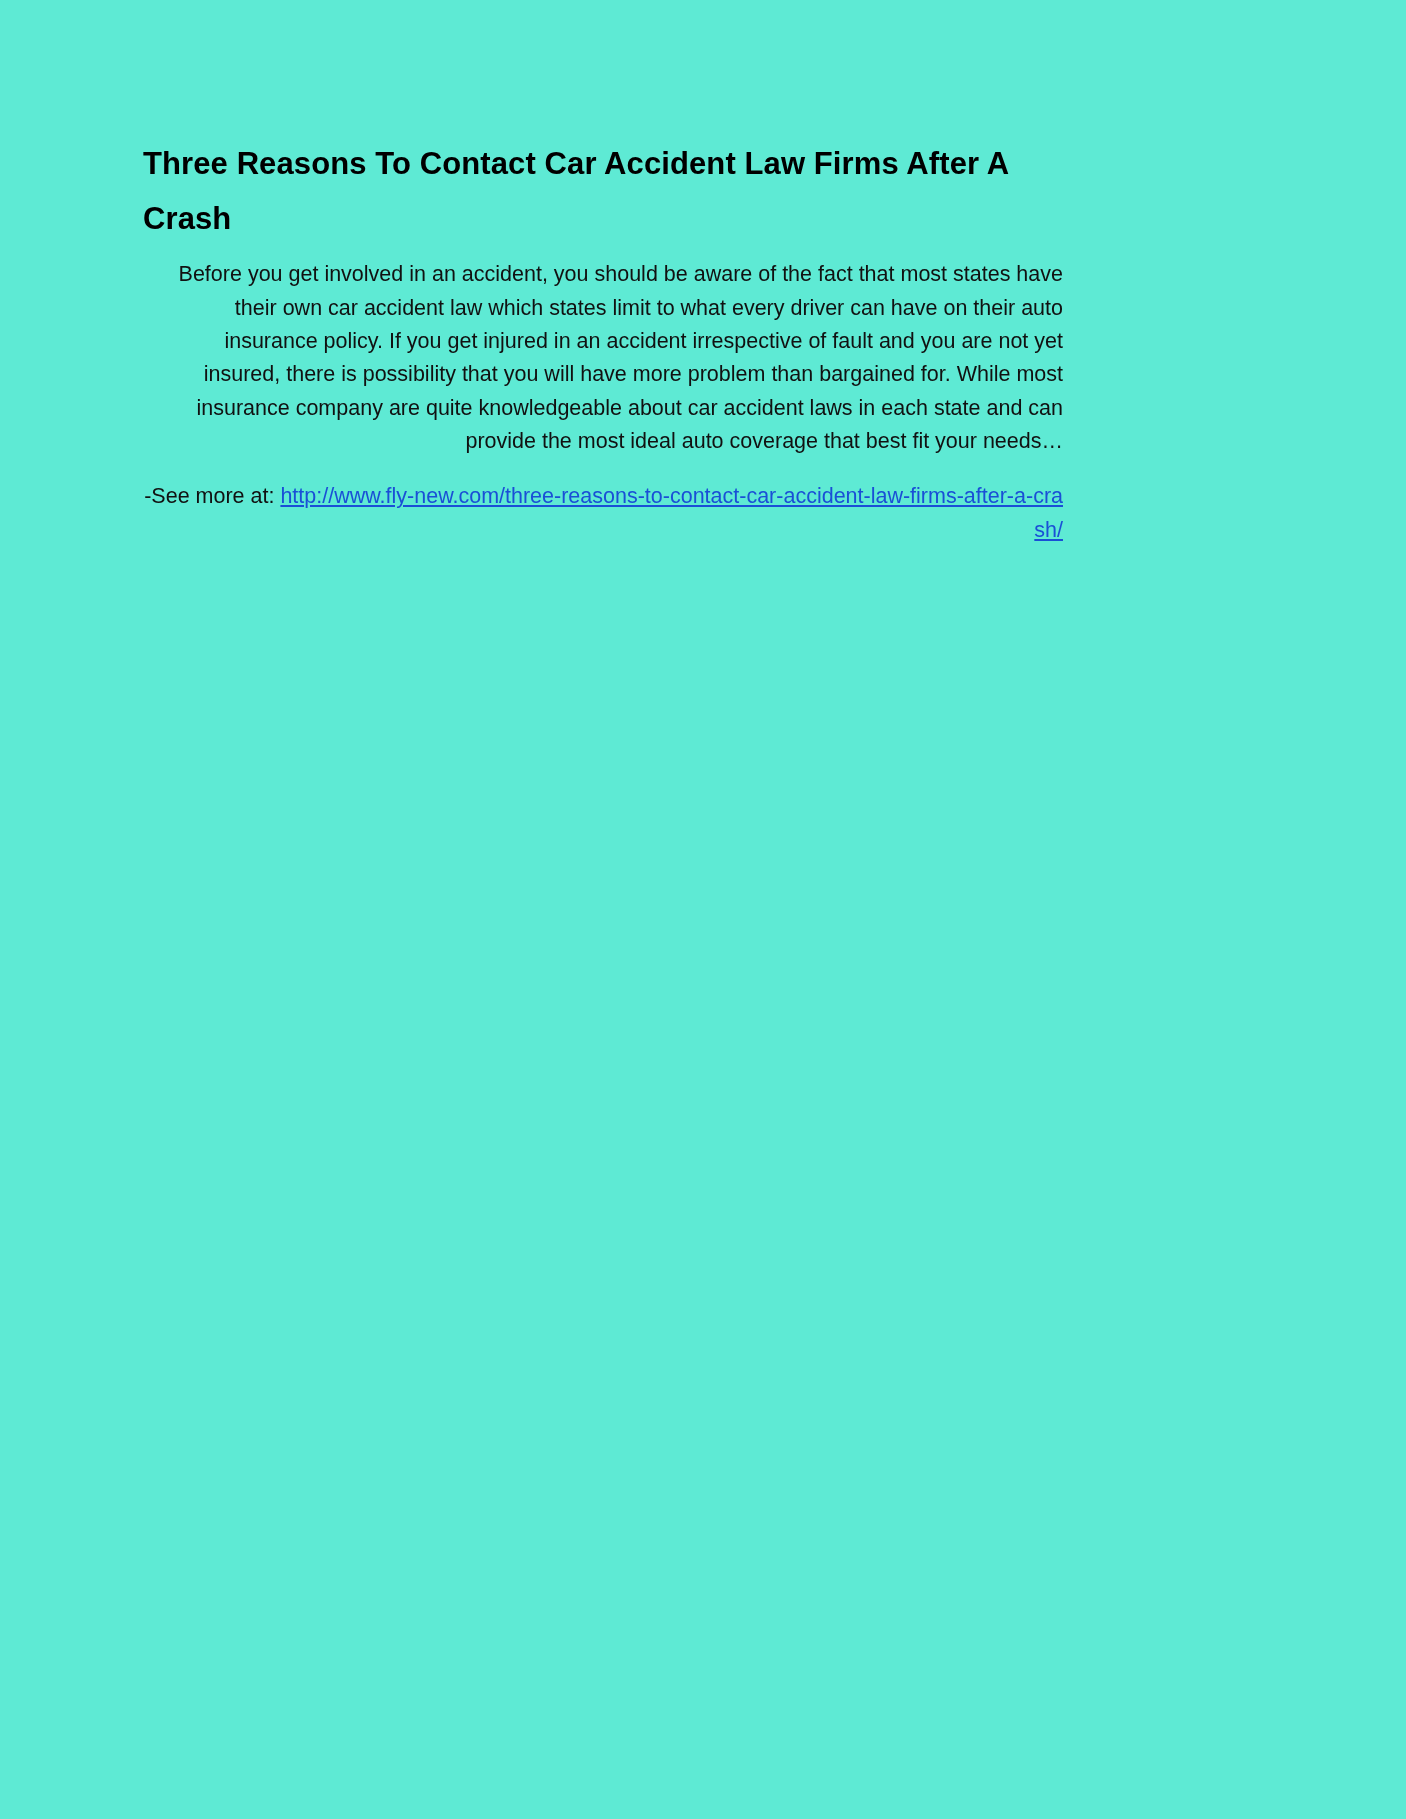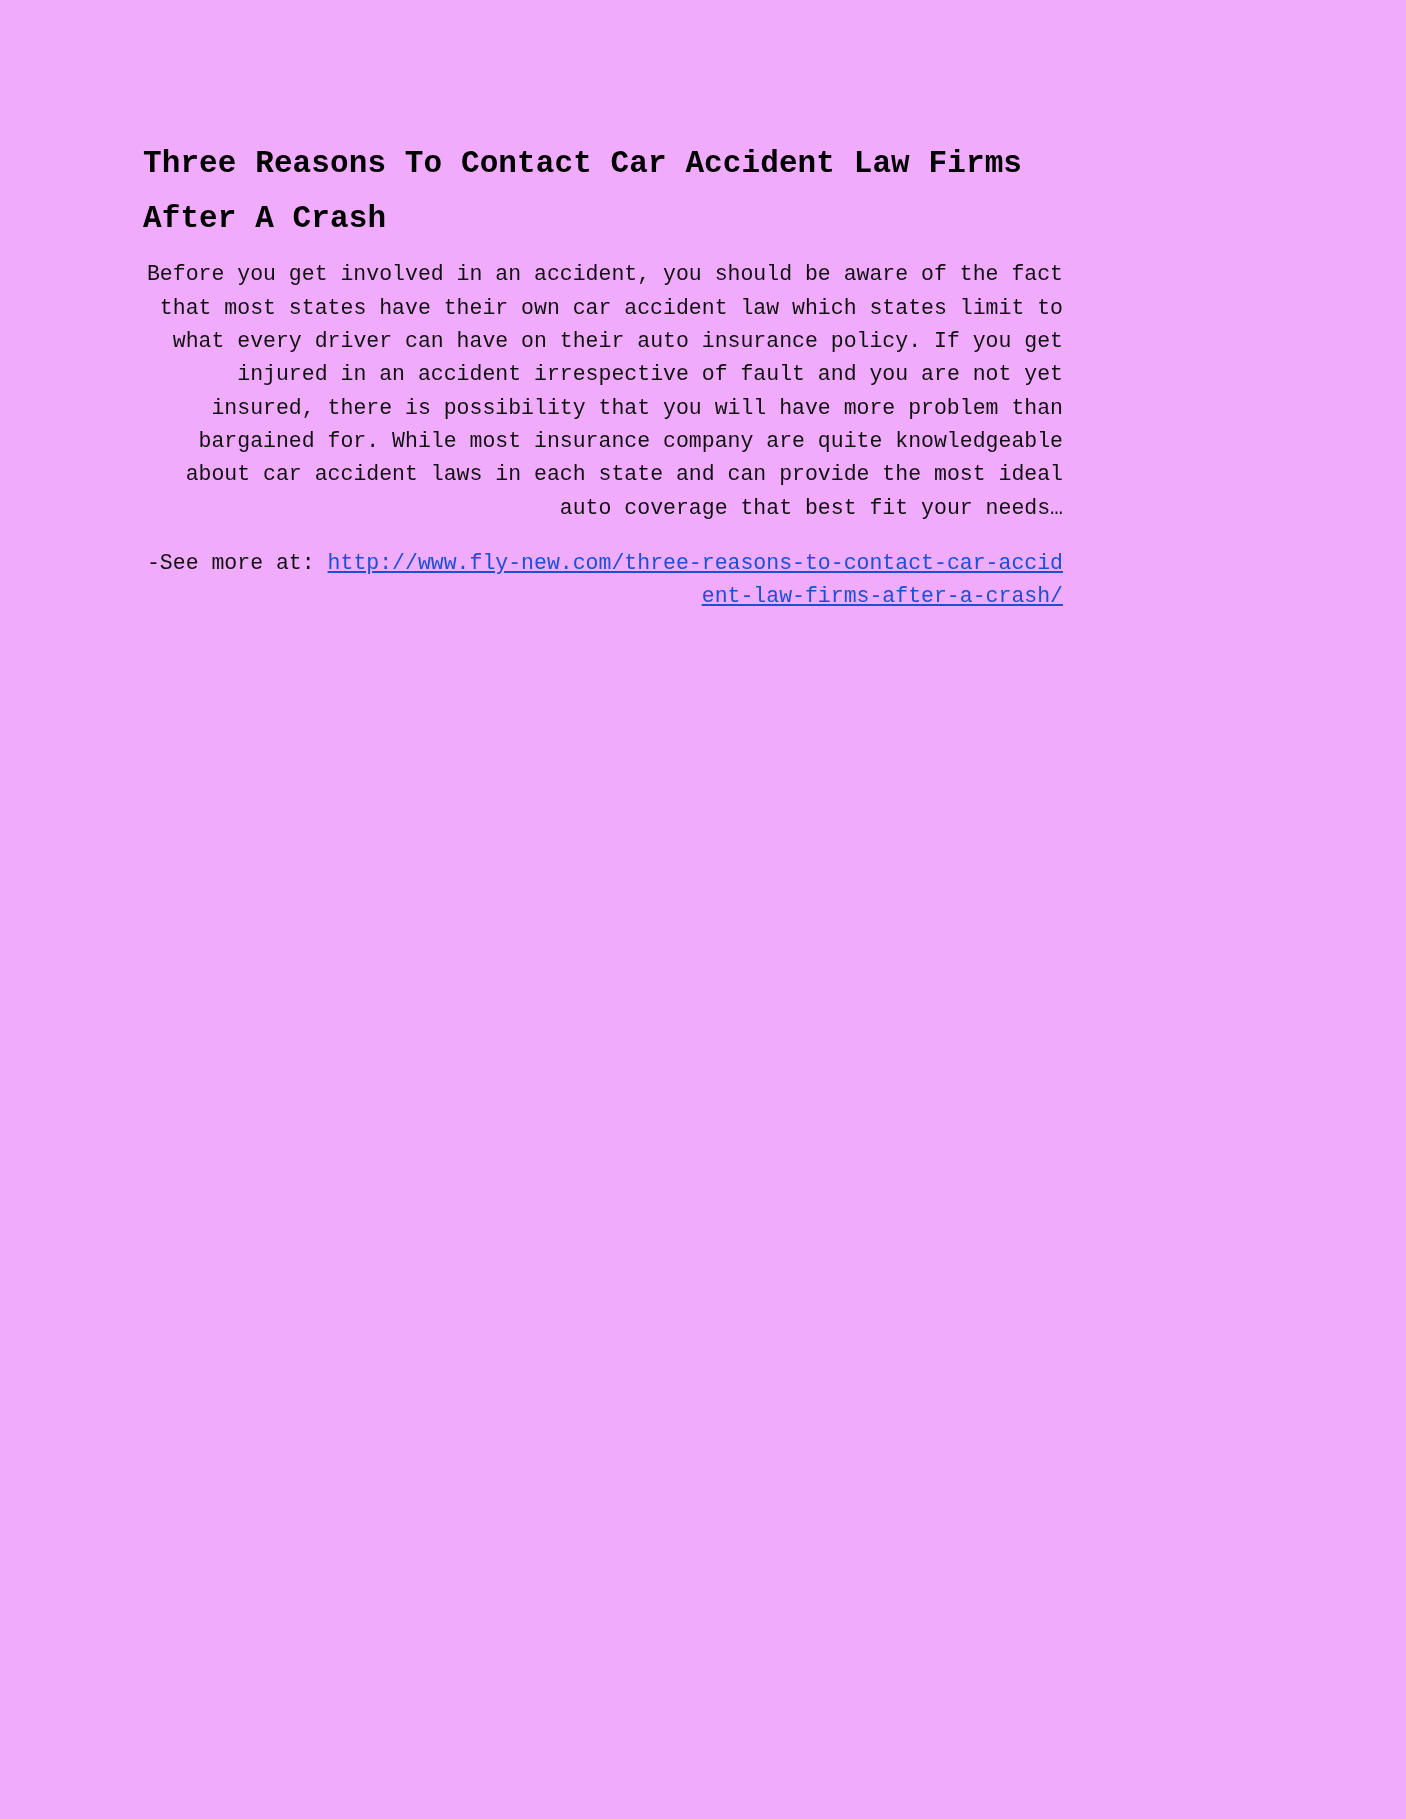--- a/index.html
+++ b/index.html
@@ -12,23 +12,22 @@
     width: 1406px;
     height: 1819px;
     font-family: "Liberation Sans", sans-serif;
     color: #000000;
     overflow: hidden;
   }
   .page {
     position: relative;
     width: 1406px;
     height: 1819px;
-    background: #f0abfc;
+    background: #5eead4;
     box-sizing: border-box;
-    font-family: Liberation Mono, monospace;
   }
   .content {
     position: absolute;
     left: 143px;
     top: 136px;
     width: 920px;
   }
   .doc-title {
     font-size: 31px;
     line-height: 1.78;

